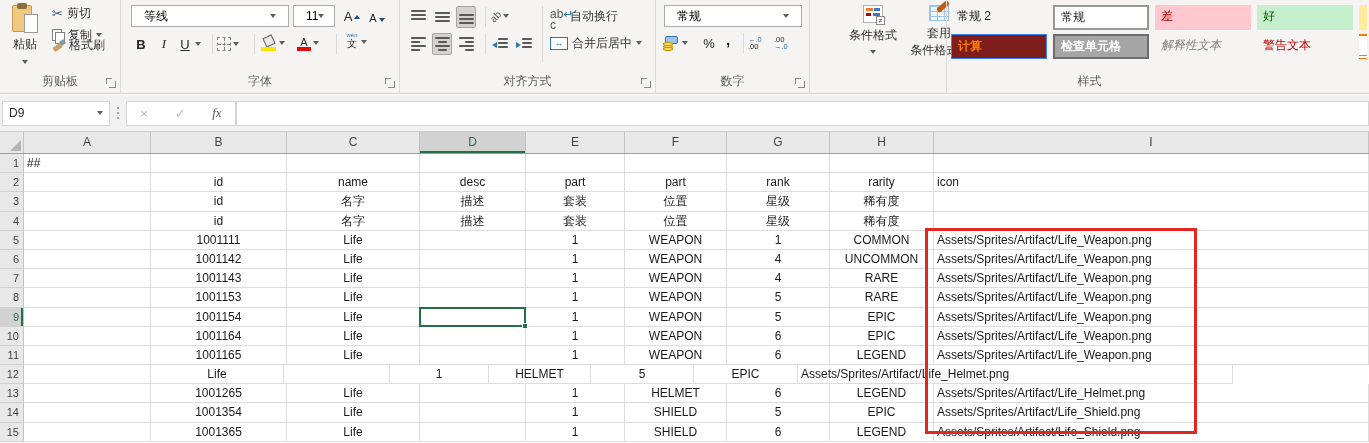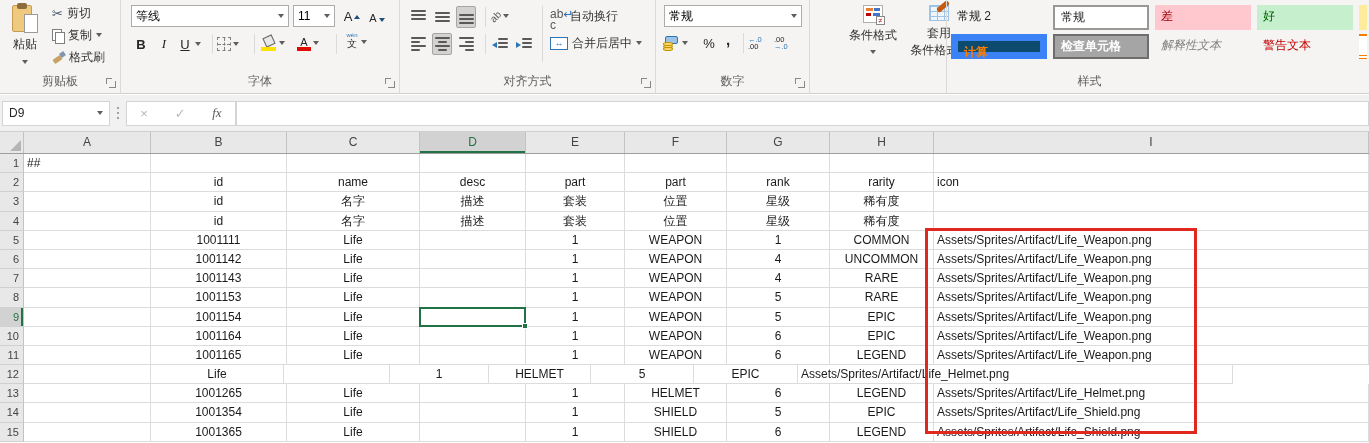--- a/index.html
+++ b/index.html
@@ -29,21 +29,21 @@
   .clip-small { position:absolute; left:52px; display:flex; align-items:center; gap:4px; height:20px; font-size:12px; }
   .cuticon { color:#44546a; font-size:13px; }
   .copyic { position:relative; width:12px; height:13px; }
   .copyic::before, .copyic::after { content:""; position:absolute; width:8px; height:10px; background:#fff; border:1px solid #7f7f7f; }
   .copyic::before { left:0; top:0; } .copyic::after { left:3px; top:3px; }
   .paintic { position:relative; width:13px; height:13px; }
   .paintic::before { content:""; position:absolute; left:1px; top:6px; width:9px; height:5px; background:#c8a165; transform:rotate(-35deg); border-radius:1px; }
   .paintic::after { content:""; position:absolute; right:0; top:1px; width:5px; height:5px; background:#8496b0; transform:rotate(-35deg); }
 
   
-  .combo { position:absolute; background:#fff; border:1px solid #acacac; height:22px; display:flex; align-items:center; padding:0 4px; font-size:12px; color:#000; }
+  .combo { position:absolute; background:#fff; border:1px solid #acacac; height:22px; display:flex; align-items:center; padding:0 12px; font-size:12px; color:#000; }
   .combo .chv { margin-left:auto; }
   .fbtn { position:absolute; height:22px; display:flex; align-items:center; justify-content:center; gap:2px; border-radius:2px; color:#262626; }
   .bold { font-weight:bold; font-size:13px; }
   .ital { font-style:italic; font-family:"Liberation Serif",serif; font-size:13px; }
   .undl { text-decoration:underline; font-size:13px; }
   .tri-up { display:inline-block; width:0; height:0; border-left:3px solid transparent; border-right:3px solid transparent; border-bottom:4px solid #1f4e79; vertical-align:top; margin-top:1px;}
   .tri-dn { display:inline-block; width:0; height:0; border-left:3px solid transparent; border-right:3px solid transparent; border-top:4px solid #1f4e79; vertical-align:top; margin-top:3px;}
   .brdic { width:14px; height:14px; border:1px dashed #7f7f7f; position:relative; }
   .brdic::before { content:""; position:absolute; left:0; right:0; top:6px; border-top:1px dashed #7f7f7f; }
   .brdic::after { content:""; position:absolute; top:0; bottom:0; left:6px; border-left:1px dashed #7f7f7f; }
@@ -95,21 +95,21 @@
   .ftic { position:relative; width:20px; height:16px; border:1px solid #9dc3e6;
           background:linear-gradient(#9dc3e6 1px,transparent 1px) 0 0/100% 5px,
                      linear-gradient(90deg,#9dc3e6 1px,transparent 1px) 0 0/7px 100%, #eef5fb; }
   .ftic::after { content:""; position:absolute; right:-2px; top:-2px; width:14px; height:5px; background:#c55a11; transform:rotate(-40deg); border-radius:2px; }
   #gallery { position:absolute; left:136px; top:0; width:420px; height:94px; border-left:1px solid #dcdad8; }
   .gitem { position:absolute; width:96px; height:25px; line-height:23px; padding-left:6px; font-size:12px; cursor:pointer; }
   .g-normal2 { color:#1f1f1f; }
   .g-normal { color:#1f1f1f; background:#fff; border:2px solid #9a9896; line-height:20px; }
   .g-bad { background:var(--badBg); color:var(--badTx); }
   .g-good { background:var(--goodBg); color:var(--goodTx); }
-  .g-calc { background:#0c4a6e; border:7px solid #3b82f6; color:var(--calcTx); font-weight:bold; }
+  .g-calc { background:#7f1d1d; border:1px solid #3b82f6; color:var(--calcTx); font-weight:bold; }
   .g-check { background:var(--checkBg); border:2px solid #6e6e6e; color:#fff; font-weight:bold; line-height:20px; }
   .g-explain { color:#7f7f7f; font-style:italic; }
   .g-warning { color:var(--warnTx); }
   .g-sliv1 { position:absolute; left:412px; top:5px; width:8px; height:25px; background:#ffeb9c; }
   .g-sliv2 { position:absolute; left:412px; top:34px; width:8px; height:25px; background:#fff; border-top:2px solid #fa7d00; border-bottom:4px double #fa7d00; }
 
   
   #fbar { position:absolute; left:0; top:95px; width:1369px; height:37px; background:#f1f1f1; border-bottom:1px solid #cfcfcf; display:flex; align-items:center; }
   #namebox { margin-left:2px; width:108px; height:25px; background:#fff; border:1px solid #d4d4d4; display:flex; align-items:center; padding:0 6px; color:#262626; }
   #namebox .chv { margin-left:auto; }
@@ -154,21 +154,21 @@
     </div>
     <div class="clip-small" style="top:3px;">
       <span class="cuticon">✂</span>
       <span>剪切</span>
     </div>
     <div class="clip-small" style="top:25px;">
       <span class="copyic"></span>
       <span>复制</span>
       <span class="chv"></span>
     </div>
-    <div class="clip-small" style="top:47px;">
+    <div class="clip-small" style="top:35px;">
       <span class="paintic"></span>
       <span>格式刷</span>
     </div>
     <div class="grp-label">剪贴板</div>
     <div class="launcher"></div>
   </div>
 
   <div class="grp" style="left:121px;width:279px;">
     <div class="combo" style="left:10px;top:5px;width:158px;">
       <span>等线</span>

